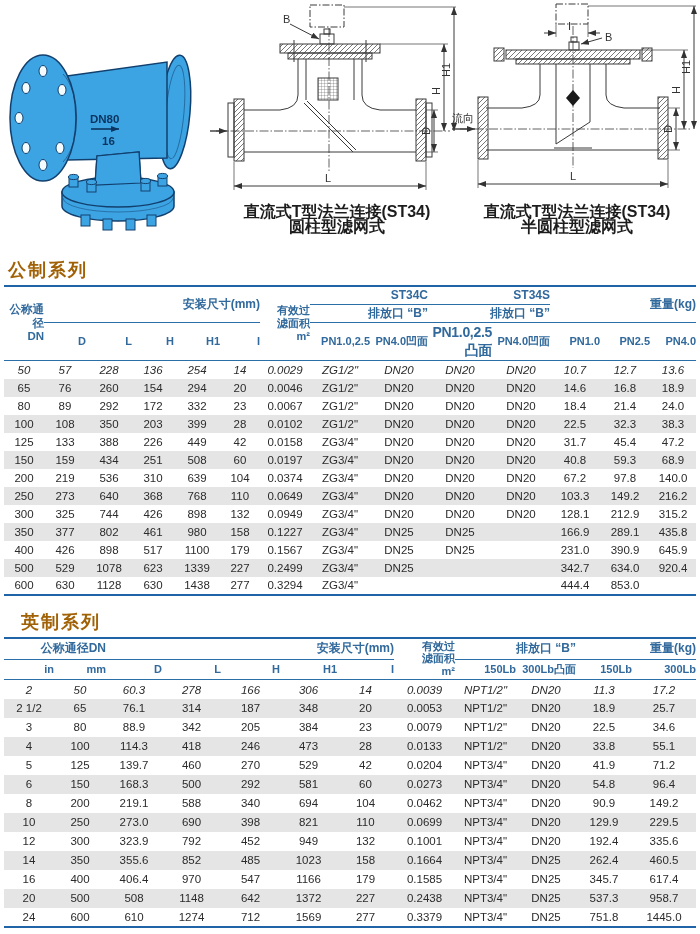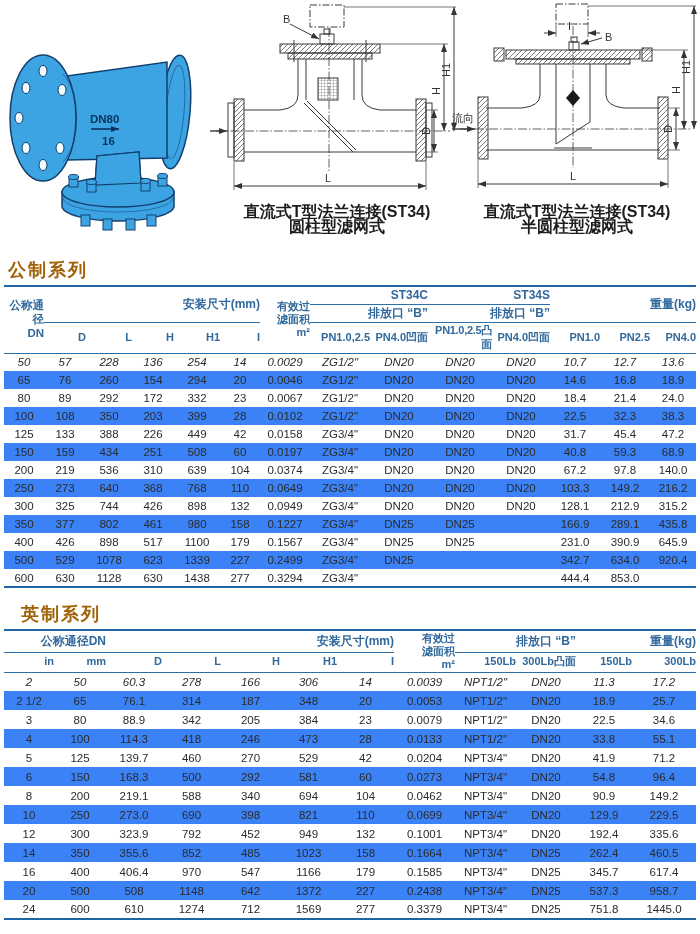--- a/index.html
+++ b/index.html
@@ -24,29 +24,29 @@
   table.dtable {
     table-layout:fixed; border-collapse:collapse; width:692px; margin:0 4px;
     border-top:2px solid #2064a8; border-bottom:2.5px solid #2064a8;
   }
   .dtable th {
     color:#31699c; font-weight:bold; text-align:right; vertical-align:middle;
     font-size:11.5px; padding:1px 0; line-height:1.25;
   }
   .dtable .grp { border-bottom:1px solid #2a6fa8; font-size:12px; }
   .dtable .sub th, .dtable th.sub { font-size:11px; }
-  .dtable th.tiny { font-size:11px; letter-spacing:-0.3px; }
+  .dtable th.tiny { font-size:14px; letter-spacing:-0.3px; }
   .dtable th.area div { font-size:11px; line-height:1.18; }
   .dtable td {
     text-align:center; font-size:11.5px; color:#2b2b2b; height:18px; padding:0 1px;
     white-space:nowrap; overflow:hidden;
   }
   .imp td { height:19px; }
   .dtable tbody tr:first-child td { border-top:1.6px solid #2a6fa8;font-style:italic; }
-  .dtable tbody tr.stripe { background:#3b82f6;border-radius:6px; }
+  .dtable tbody tr.stripe { background:#e5e5e5;border-radius:6px; }
   .dn2 div { line-height:1.2; }
   svg text { font-family:"Liberation Sans","DejaVu Sans",sans-serif; }
 </style>
 </head>
 <body>
 
 <div class="drawings">
 
   <div class="valve-wrap">
     <svg width="202" height="208" viewBox="0 0 202 208">

